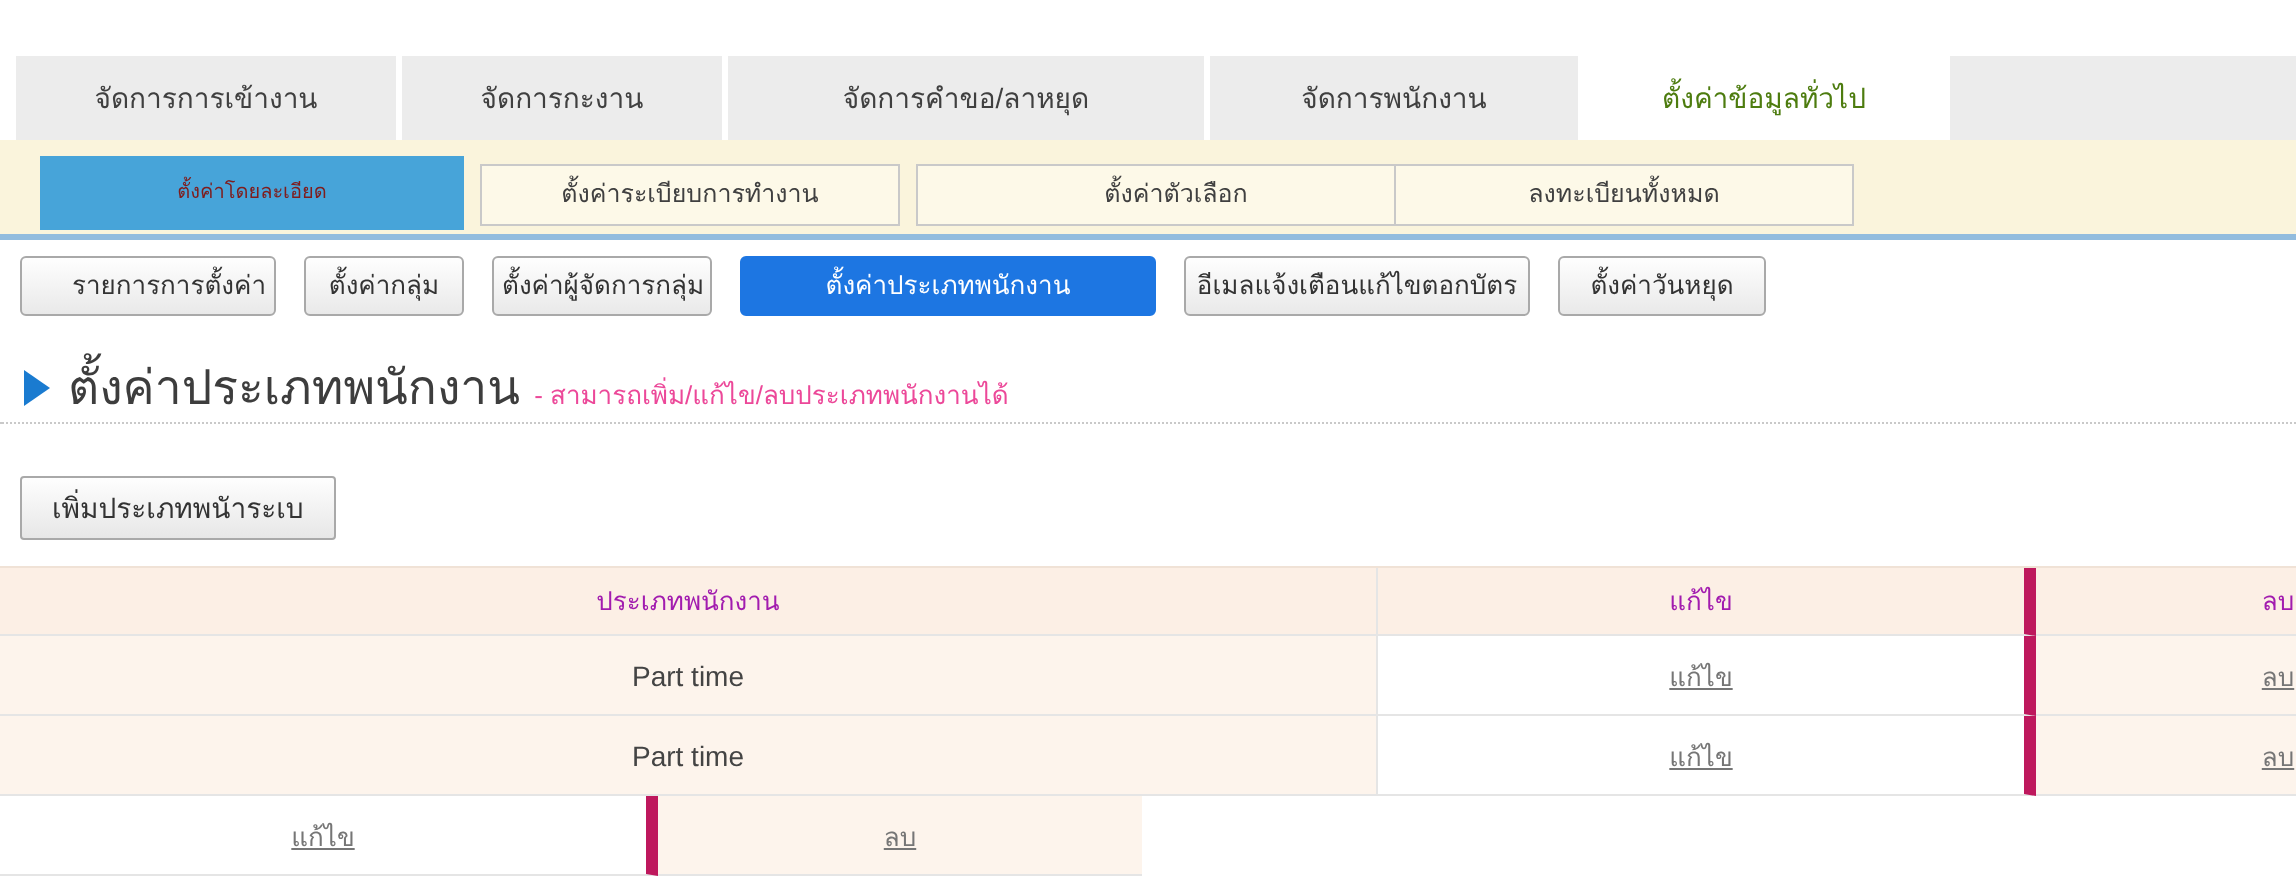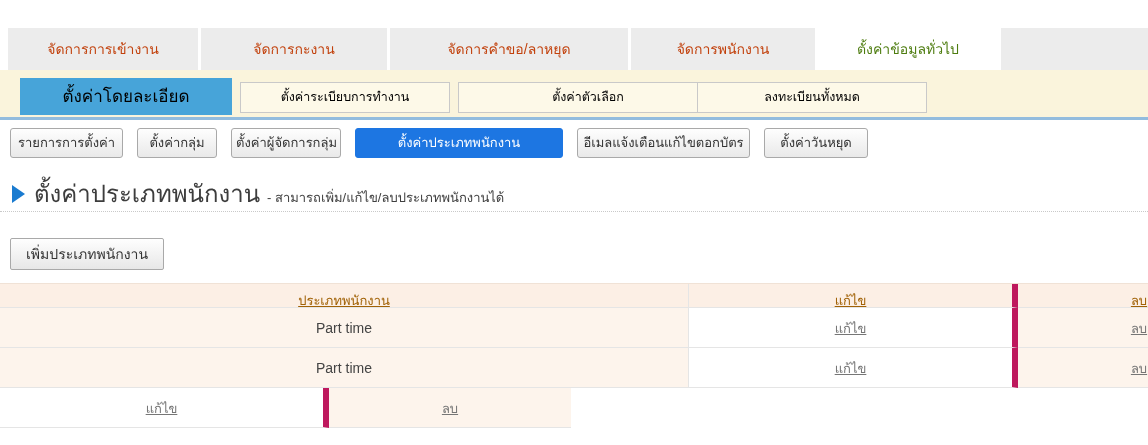--- a/index.html
+++ b/index.html
@@ -1,79 +1,79 @@
 <!DOCTYPE html>
 <html><head>
 <meta charset="utf-8">
 <style>
   html,body{margin:0;padding:0;background:#fff;}
   body{font-family:"Liberation Sans","DejaVu Sans",sans-serif;}
   .page{position:relative;width:1148px;height:445px;background:#fff;overflow:hidden;}
 
   
   .top-tabs{position:absolute;top:28px;left:0;width:1148px;height:42px;display:flex;}
-  .ttab{height:42px;line-height:42px;text-align:center;background:#ececec;color:#c2410c;
+  .ttab{height:42px;line-height:42px;text-align:center;background:#ececec;color:#404040;
         font-size:14px;margin-right:3px;cursor:pointer;white-space:nowrap;overflow:hidden;}
   .ttab.first{margin-left:8px;}
   .ttab.active{background:#ffffff;color:#4d7c0f;}
   .ttab-filler{flex:1;height:42px;background:#ececec;}
 
   
   .sub-strip{position:absolute;top:70px;left:0;width:1148px;height:47px;background:#faf4dc;
              border-bottom:3px solid #92bcde;}
   .stab{position:absolute;text-align:center;cursor:pointer;white-space:nowrap;box-sizing:border-box;}
-  .stab.active{top:8px;height:37px;line-height:37px;background:#47a4d9;color:#000000;font-size:17px;}
+  .stab.active{top:8px;height:37px;line-height:37px;background:#47a4d9;color:#7f1d1d;font-size:10px;}
   .stab.plain{top:12px;height:31px;line-height:29px;background:#fdf9e8;border:1px solid #c9c9c9;
-              color:#000000;font-size:12.5px;}
+              color:#404040;font-size:12.5px;}
   .s0{left:20px;width:212px;}
   .s1{left:240px;width:210px;}
   .s2{left:458px;width:260px;}
   .s3{left:697px;width:230px;}
 
   
   .btn-row{position:absolute;top:128px;left:10px;display:flex;gap:14px;}
   .nav-btn{height:30px;line-height:28px;box-sizing:border-box;text-align:center;font-size:13px;
            color:#333;background:linear-gradient(#fefefe,#e9e9e9);border:1px solid #a9a9a9;
            border-radius:3px;cursor:pointer;white-space:nowrap;padding:0 4px;}
   .nav-btn.active{background:#1d76e2;border-color:#1d76e2;color:#fff;}
-  .b0{width:113px;} .b1{width:80px;} .b2{width:110px;} .b3{width:208px;} .b4{width:173px;} .b5{width:104px;}
+  .b0{width:128px;text-align:right;} .b1{width:80px;} .b2{width:110px;} .b3{width:208px;} .b4{width:173px;} .b5{width:104px;}
 
   
   .heading{position:absolute;top:174px;left:12px;display:flex;align-items:baseline;}
   .chevron{width:0;height:0;border-left:13px solid #1a7bd0;border-top:9px solid transparent;
            border-bottom:9px solid transparent;align-self:center;margin-right:9px;}
   .title{font-size:24px;color:#3d3d3d;white-space:nowrap;}
-  .subtitle{font-size:13px;color:#404040;margin-left:7px;white-space:nowrap;}
+  .subtitle{font-size:13px;color:#ec4899;margin-left:7px;white-space:nowrap;}
   .dotted{position:absolute;top:211px;left:0;width:1148px;border-top:1px dotted #c9c9c9;}
 
   
   .add-btn{position:absolute;top:238px;left:10px;height:32px;line-height:30px;box-sizing:border-box;
            padding:0 15px;font-size:14px;color:#333;background:linear-gradient(#fefefe,#e7e7e7);
            border:1px solid #a9a9a9;border-radius:2px;cursor:pointer;white-space:nowrap;}
 
   
   .table{position:absolute;top:283px;left:0;width:1260px;border-top:1px solid #f0e2d6;}
   .trow{display:flex;width:1260px;}
   .cell{box-sizing:border-box;text-align:center;border-bottom:1px solid #e5e5e5;}
   .c1{width:689px;border-right:1px solid #e5e5e5;}
   .c2{width:329px;border-right:6px solid #be185d;background:#fff;}
   .c3{width:242px;}
-  .thead .cell{height:24px;line-height:34px;font-size:13px;color:#a16207;background:#fcefe5;text-decoration:underline;}
+  .thead .cell{height:34px;line-height:34px;font-size:13px;color:#a21caf;background:#fcefe5;}
   .tbody .cell{height:40px;line-height:40px;font-size:14px;color:#444;}
   .tint{background:#fdf4ec;}
   .cell-link{color:#767676;text-decoration:underline;font-size:13px;cursor:pointer;}
 </style>
 </head>
 <body>
 
 <div class="page">
 
   <div class="top-tabs">
     <div class="ttab first" style="width:190px">จัดการการเข้างาน</div>
-    <div class="ttab" style="width:186px">จัดการกะงาน</div>
+    <div class="ttab" style="width:160px">จัดการกะงาน</div>
     <div class="ttab" style="width:238px">จัดการคำขอ/ลาหยุด</div>
     <div class="ttab" style="width:184px">จัดการพนักงาน</div>
     <div class="ttab active" style="width:180px">ตั้งค่าข้อมูลทั่วไป</div>
     <div class="ttab-filler"></div>
   </div>
 
   <div class="sub-strip">
     <div class="stab active s0">ตั้งค่าโดยละเอียด</div>
     <div class="stab plain s1">ตั้งค่าระเบียบการทำงาน</div>
     <div class="stab plain s2">ตั้งค่าตัวเลือก</div>
@@ -89,21 +89,21 @@
     <button class="nav-btn b5">ตั้งค่าวันหยุด</button>
   </div>
 
   <div class="heading">
     <span class="chevron"></span>
     <span class="title">ตั้งค่าประเภทพนักงาน</span>
     <span class="subtitle">- สามารถเพิ่ม/แก้ไข/ลบประเภทพนักงานได้</span>
   </div>
   <div class="dotted"></div>
 
-  <button class="add-btn">เพิ่มประเภทพนักงาน</button>
+  <button class="add-btn">เพิ่มประเภทพนัาระเบ</button>
 
   <div class="table">
     <div class="trow thead">
       <div class="cell c1">ประเภทพนักงาน</div>
       <div class="cell c2">แก้ไข</div>
       <div class="cell c3">ลบ</div>
     </div>
 
     <div class="trow tbody">
       <div class="cell c1 tint">Part time</div>

